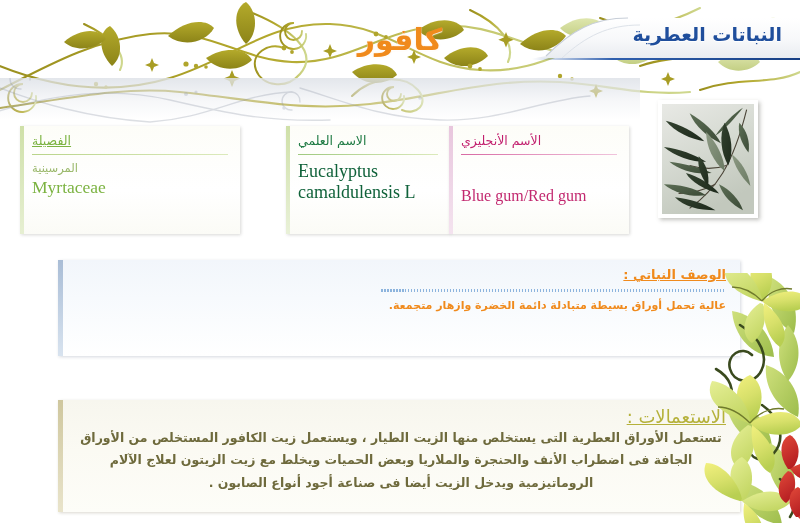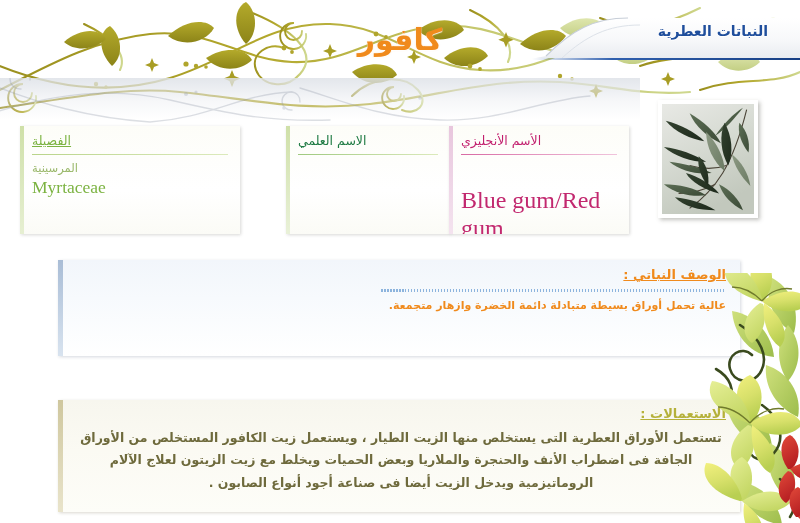--- a/index.html
+++ b/index.html
@@ -54,23 +54,23 @@
     top: 16px;
     width: 268px;
     height: 42px;
   }
   #header-tab .tab-shape {
     position: absolute;
     inset: 0;
   }
   #header-tab .tab-title {
     position: absolute;
-    right: 32px;
+    right: 18px;
     top: 7px;
-    font-size: 14px;
+    font-size: 19px;
     font-weight: bold;
     color: #1f4e9c;
     letter-spacing: .2px;
     white-space: nowrap;
     text-shadow: 0 1px 0 rgba(255,255,255,.9);
   }
   #header-underline {
     position: absolute;
     right: 0;
     top: 58px;
@@ -156,21 +156,21 @@
   #card-scientific .card-leftbar { background: linear-gradient(180deg,#cfe0a8,#e9f1d8); }
   #card-scientific .card-head { color: #1e7a43; }
   #card-scientific .card-rule { background: linear-gradient(90deg,#9fc97f,#dceabc); }
   #card-scientific .card-latin { color: #10623a; font-size: 18px; }
 
   
   #card-english { right: 11px; width: 180px; }
   #card-english .card-leftbar { background: linear-gradient(180deg,#e8c6dd,#f4e3ef); }
   #card-english .card-head { color: #c21f6e; }
   #card-english .card-rule { background: linear-gradient(90deg,#d86aa4,#f0c4dc); }
-  #card-english .card-latin { color: #c2286f; font-size: 24px; margin-top: 32px; }
+  #card-english .card-latin { color: #c2286f; font-size: 16px; margin-top: 32px; }
 
   
   #plant-photo {
     position: absolute;
     right: 42px;
     top: 100px;
     width: 100px;
     height: 118px;
     background: #ffffff;
     padding: 4px;
@@ -245,22 +245,22 @@
   #uses-panel .panel-leftbar {
     position: absolute;
     left: 0; top: 0; bottom: 0;
     width: 5px;
     background: linear-gradient(180deg,#cfc79e,#e9e4cb);
   }
   #uses-head {
     position: absolute;
     right: 14px;
     top: 6px;
-    font-size: 13px;
-    font-weight: bold;
+    font-size: 18px;
+    font-weight: normal;
     color: #b5b13a;
     text-decoration: underline;
     direction: rtl;
   }
   #uses-body {
     position: absolute;
     right: 14px;
     top: 27px;
     width: 650px;
     font-size: 12.5px;
@@ -402,20 +402,21 @@
       <div class="card-head">الفصيلة</div>
       <div class="card-rule"></div>
       <div class="card-sub">المرسينية</div>
       <div class="card-latin">Myrtaceae</div>
     </div>
 
     <div class="info-card" id="card-scientific">
       <span class="card-leftbar"></span>
       <div class="card-head">الاسم العلمي</div>
       <div class="card-rule"></div>
+      <div class="card-latin">Eucalyptus camaldulensis L</div>
     </div>
 
     <div class="info-card" id="card-english">
       <span class="card-leftbar"></span>
       <div class="card-head">الأسم الأنجليزي</div>
       <div class="card-rule"></div>
       <div class="card-latin">Blue gum/Red gum</div>
     </div>
   </div>
 

